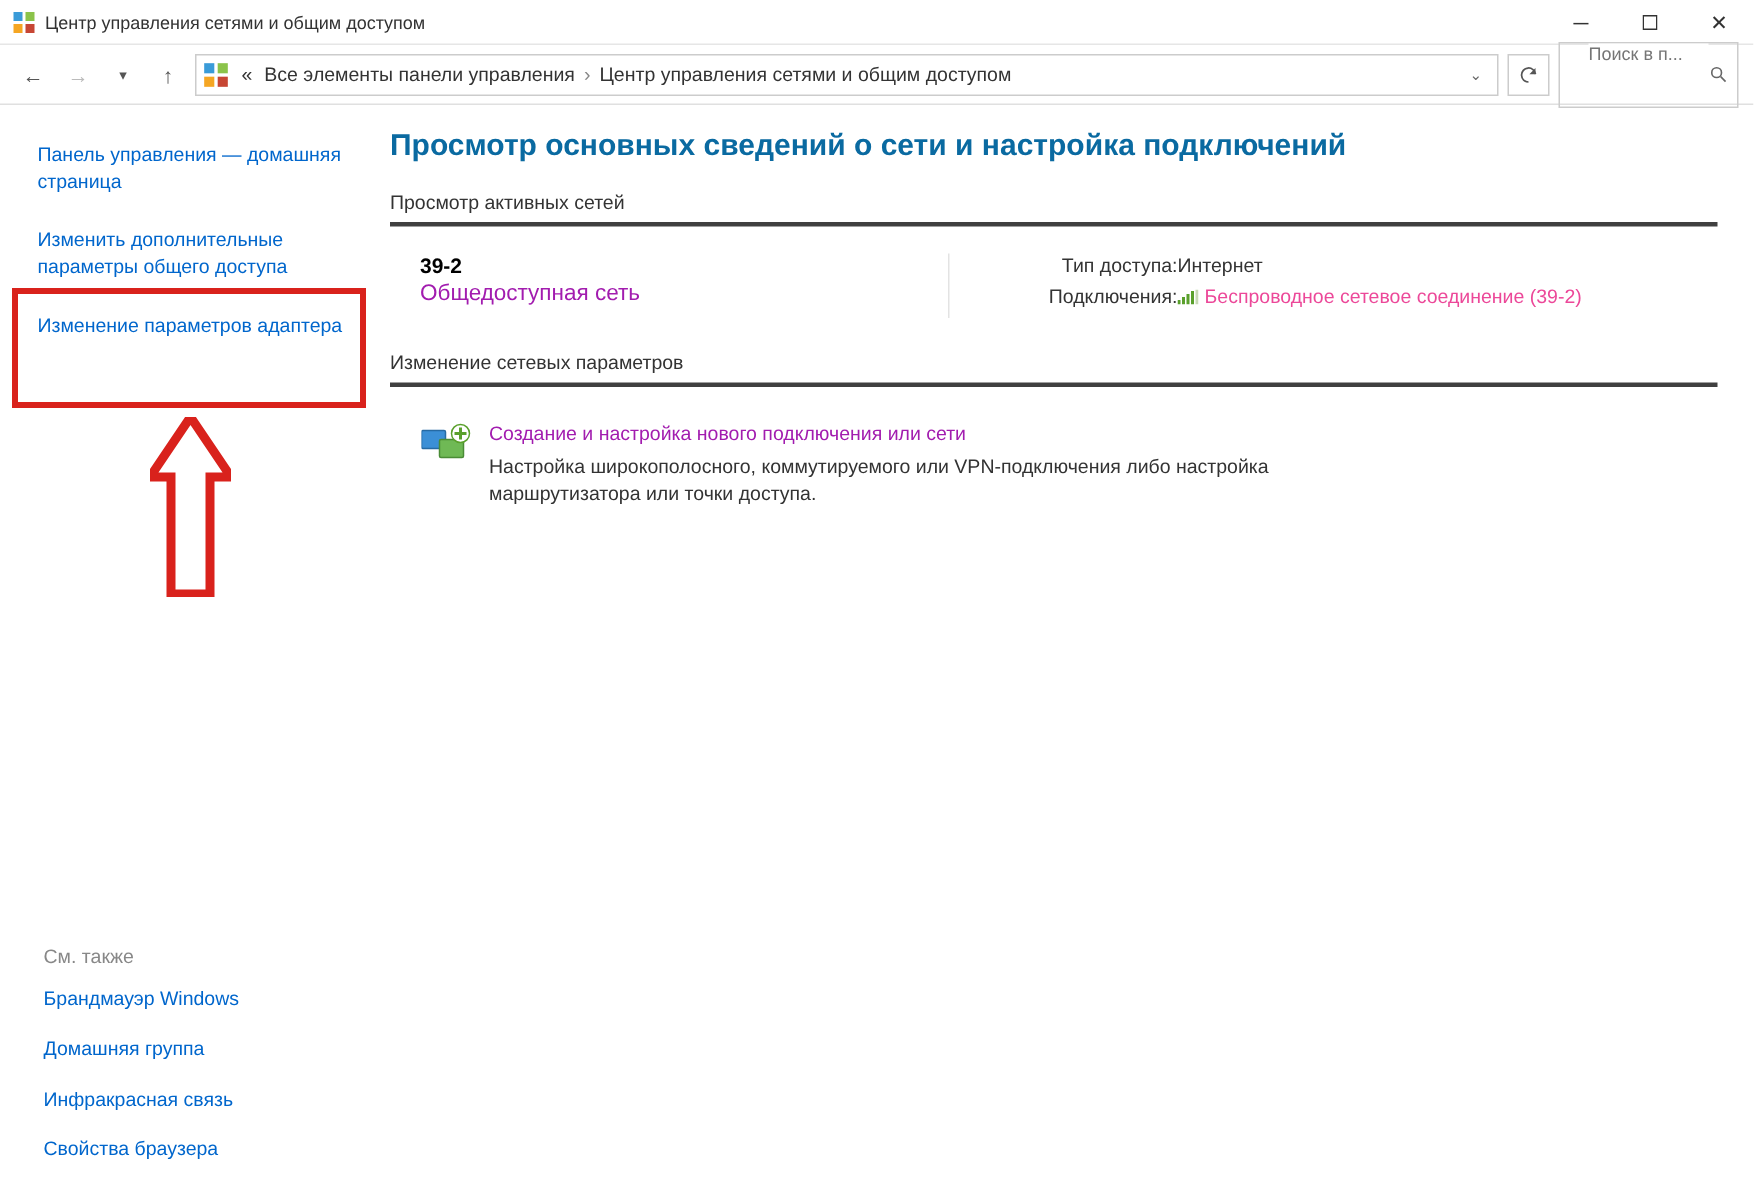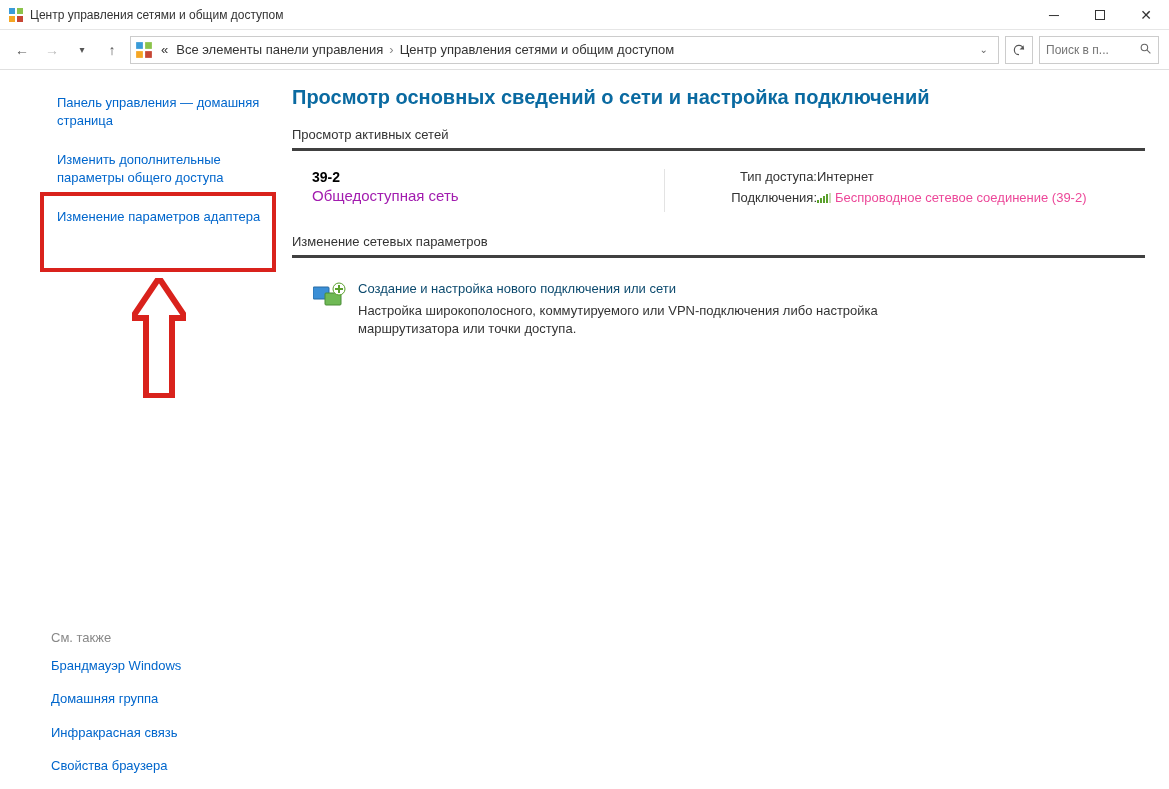--- a/index.html
+++ b/index.html
@@ -30,32 +30,32 @@
   }
   .address .bicon { width:18px; height:18px; margin-right:4px; display:inline-flex; }
   .address .crumb { padding: 0 4px; cursor:pointer; }
   .address .sep { color:#888; padding:0 2px; }
   .address .spacer { flex:1; }
   .address .drop { color:#666; font-size:10px; padding:0 6px; }
   .refresh-btn {
     width:28px; height:28px; border:1px solid #ccc; background:#fff; display:flex; align-items:center; justify-content:center; color:#555; cursor:pointer;
   }
   .searchbox {
-    width:120px; height:28px; border:1px solid #ccc; display:flex; align-items:center; padding:0 6px; color:#888;
+    width:120px; height:44px; border:1px solid #ccc; display:flex; align-items:center; padding:0 6px; color:#888;flex-direction:column;
   }
   .searchbox input { border:none; outline:none; width:80px; font-size:12px; color:#333; }
   .searchbox .sicon { margin-left:auto; color:#666; font-size:13px; }
 
-  .body { display:flex; height: calc(789px - 30px - 40px); margin-left: 32px; }
+  .body { display:flex; height: calc(789px - 30px - 40px); }
   .sidebar {
     width: 250px; padding: 20px 10px 10px 25px; font-size:13px; position:relative;
   }
   .sidebar a { display:block; color:#0066cc; text-decoration:none; padding:4px 0; line-height:1.35; cursor:pointer; }
   .sidebar .group1 a + a { margin-top:14px; }
-  .sidebar .seealso { position:absolute; bottom:10px; left:19px; }
+  .sidebar .seealso { position:absolute; bottom:10px; left:29px; }
   .sidebar .seealso .hdr { color:#888; font-size:13px; margin-bottom:6px; }
   .sidebar .seealso a { margin-top:8px; }
 
   .redbox {
     position:absolute; border:4px solid #d9221c; pointer-events:none;
   }
   .arrow {
     position:absolute; width:54px; height:120px;
   }
   .arrow svg { width:100%; height:100%; }
@@ -72,21 +72,21 @@
   .net-right { font-size:13px; flex:1; }
   .net-right .kv { display:flex; margin-bottom:6px; }
   .net-right .k { width:140px; color:#333;text-align:right; }
   .net-right .v { color:#333; }
   .net-right a { color:#ec4899; text-decoration:none; cursor:pointer; }
   .sig-icon { display:inline-block; width:14px; vertical-align:middle; margin-right:4px; }
 
   .task { display:flex; padding:6px 0 16px 20px; }
   .task .ticon { width:36px; height:36px; margin-right:10px; flex-shrink:0; display:flex; align-items:center; justify-content:center; }
   .task .ttext { font-size:13px; padding-top:2px; line-height:1.4; }
-  .task .ttext a { color:#0c4a6e; text-decoration:none; cursor:pointer; }
+  .task .ttext a { color:#a21caf; text-decoration:none; cursor:pointer; }
   .task .desc { color:#333; margin-top:4px; max-width:620px; }
 
   .cp-icon-svg { width:100%; height:100%; }
 </style>
 </head>
 <body>
 
 <div class="titlebar">
   <span class="ti">
     <svg viewBox="0 0 16 16" class="cp-icon-svg">

